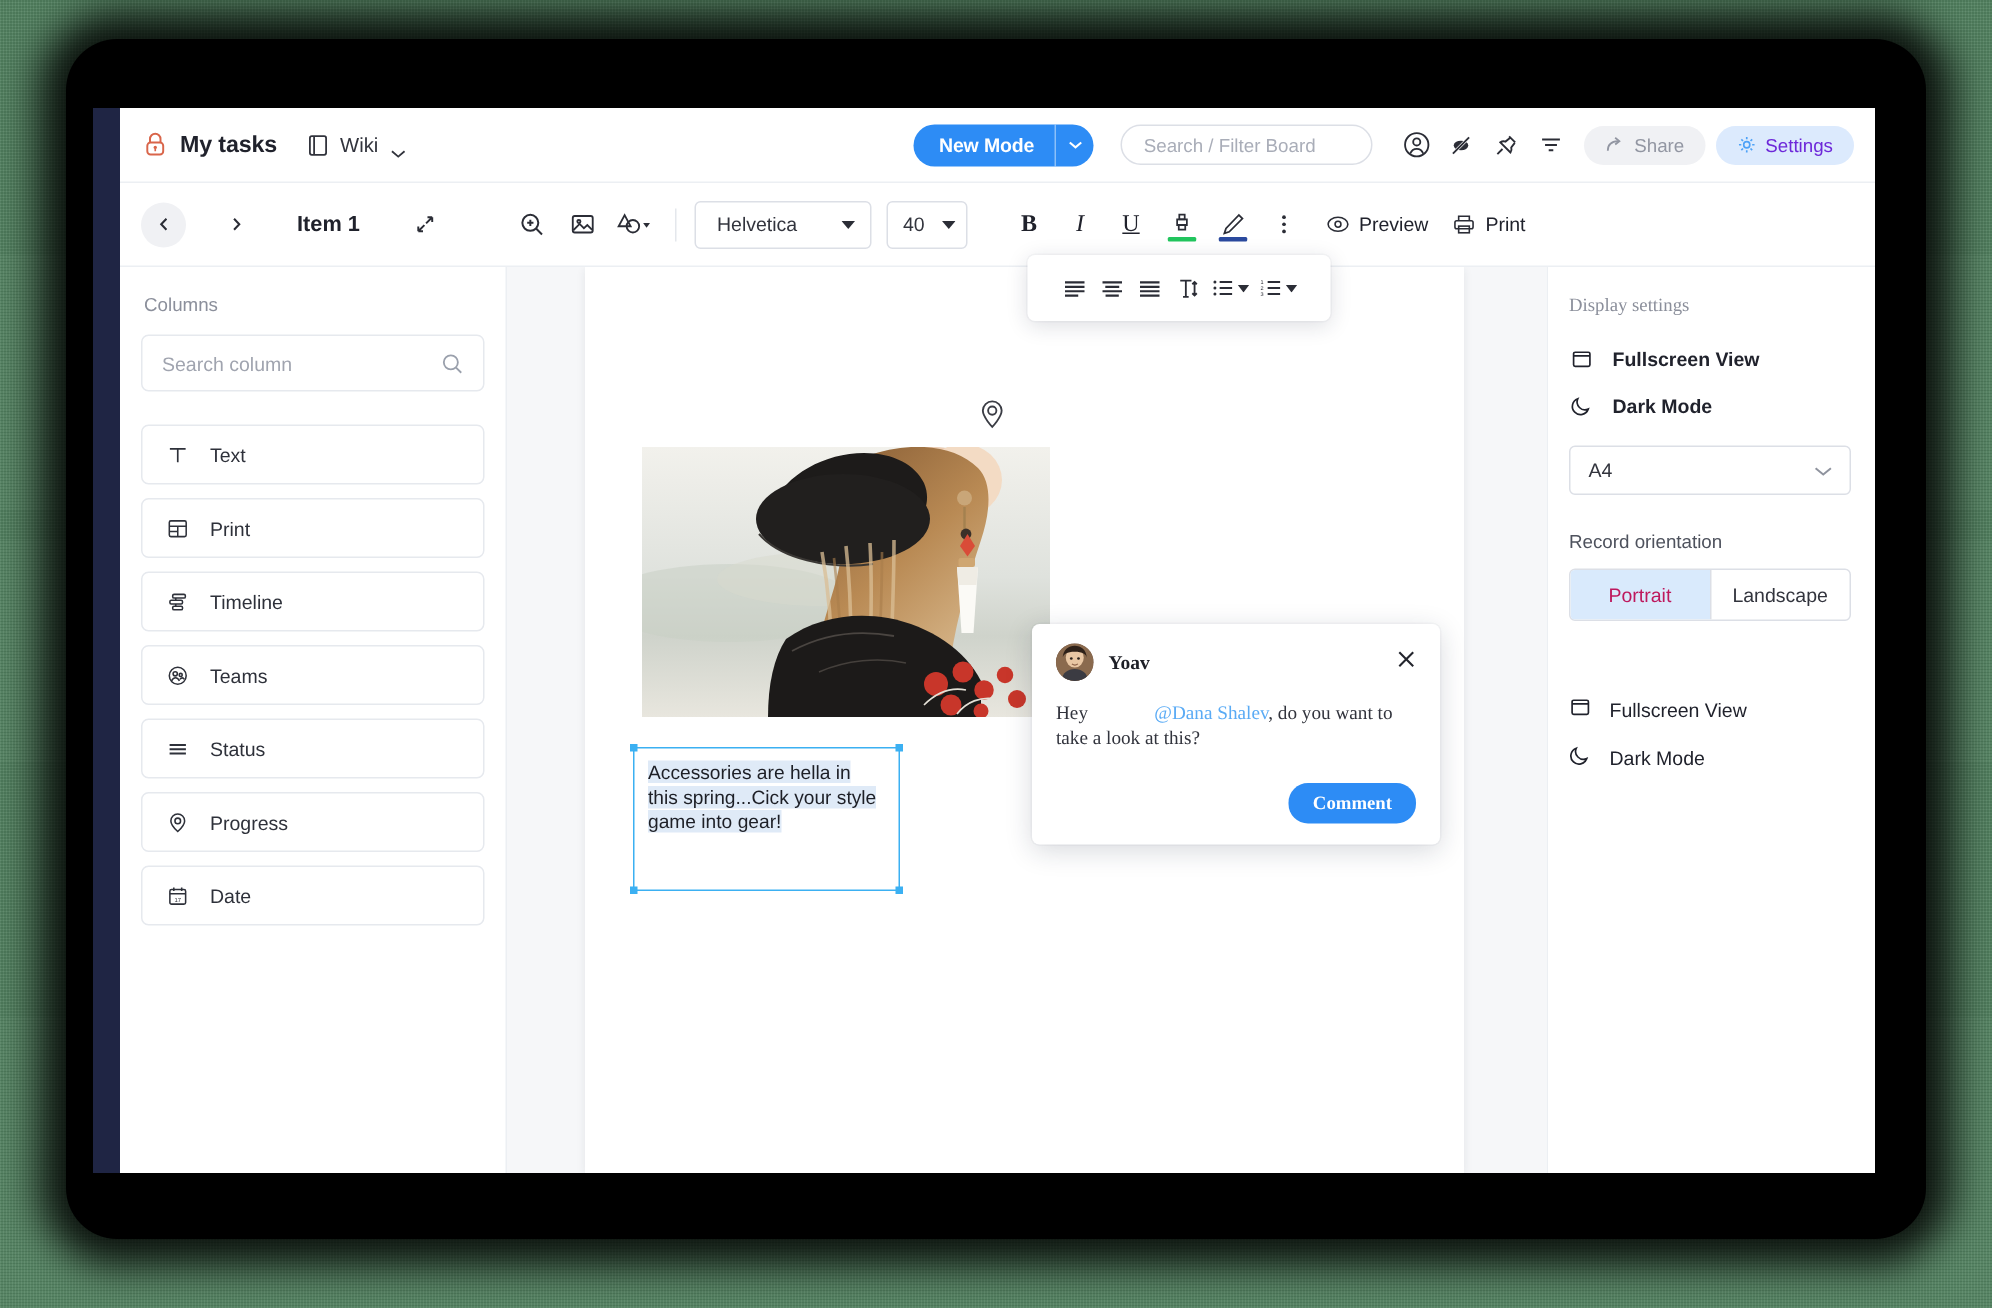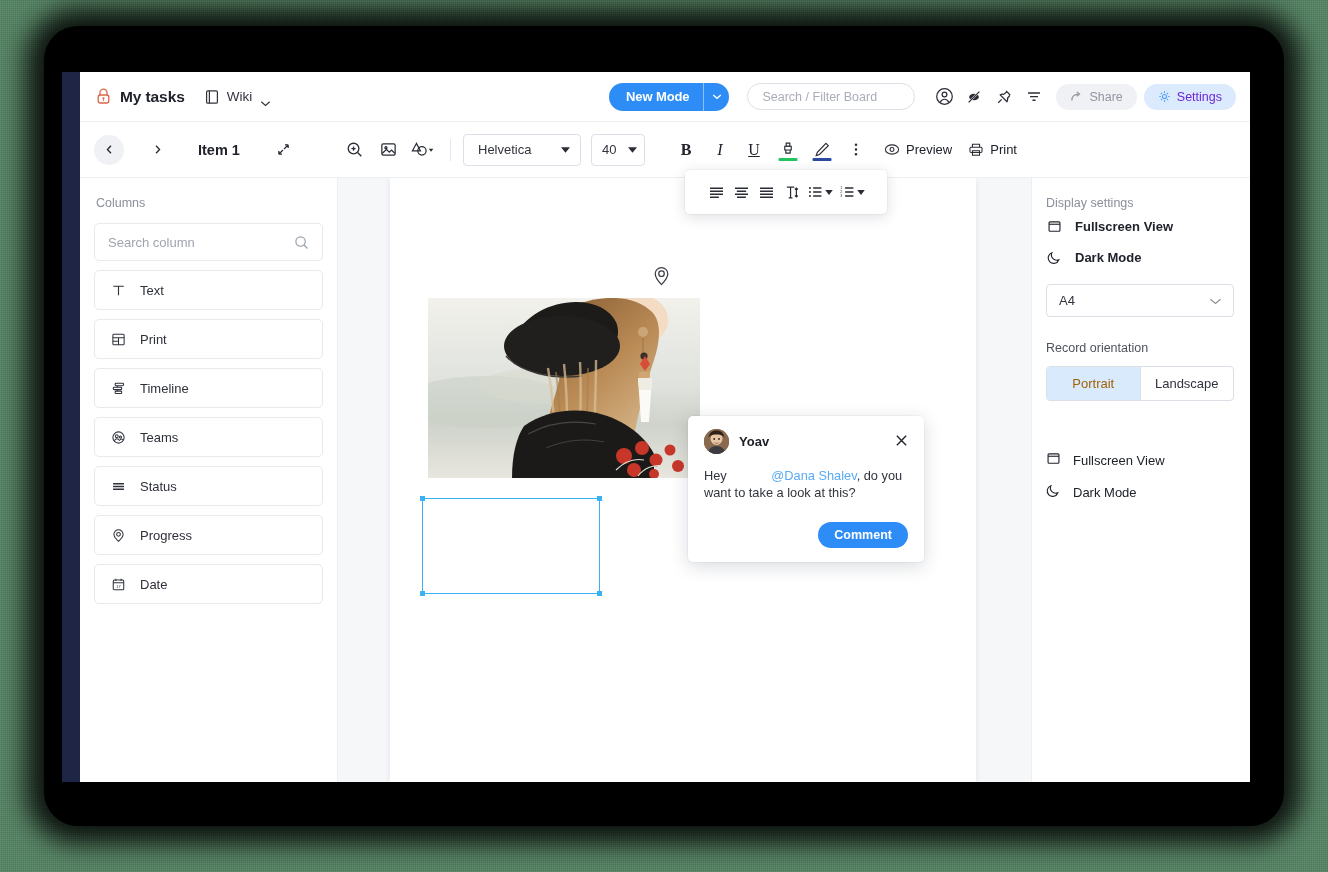--- a/index.html
+++ b/index.html
@@ -233,21 +233,21 @@
   }
   .panel-label {
     font-size: 12.5px; color: #8b8f9b; margin-bottom: 13px; padding-left: 2px;
   }
   .col-search {
     height: 38px;
     border: 1px solid #e6e9ee;
     border-radius: 5px;
     display: flex; align-items: center;
     padding: 13px 13px;
-    margin-bottom: 9px;
+    margin-bottom: 22px;
   }
   .col-search input {
     border: none; outline: none; flex: 1;
     font-size: 13px; color: #444853;
     font-family: "Liberation Sans", sans-serif;
     background: transparent;
   }
   .col-search input::placeholder { color: #a0a4af; }
 
   .col-item {
@@ -302,26 +302,27 @@
     font-size: 12.8px;
     line-height: 16.5px;
     color: #1d1f26;
   }
   #textbox-text span { background: #dfeaf7; }
 
   
   #comment-card {
     position: absolute;
     left: 298px; top: 238px;
-    width: 236px;
+    width: 272px;
     background: #fff;
     border-radius: 5px;
     box-shadow: 0 4px 18px rgba(25,35,60,.17), 0 0 0 1px rgba(25,35,60,.03);
     padding: 13px 16px 14px 16px;
     z-index: 20;
+    font-family: Liberation Serif, serif;
   }
   .cc-head { display: flex; align-items: center; }
   .cc-avatar {
     width: 25px; height: 25px; border-radius: 50%;
     overflow: hidden; flex-shrink: 0;
     background: #6b4b38;
     position: relative;
   }
   .cc-name { font-size: 13px; font-weight: bold; color: #1d1f26; margin-left: 10px; }
   .cc-close { margin-left: auto; }
@@ -340,21 +341,21 @@
     padding: 6px 16px;
   }
 
   
   #right-panel {
     width: 219px;
     border-left: 1px solid #eceff3;
     padding: 18px 16px 0 14px;
     background: #fff;
   }
-  .rp-label { font-size: 12.5px; color: #8b8f9b; margin-bottom: 1px; }
+  .rp-label { font-size: 12.5px; color: #8b8f9b; margin-bottom: 13px; font-family: Liberation Serif, serif; }
   .rp-row {
     display: flex; align-items: center; gap: 12px;
     height: 30px;
     font-size: 13px; color: #20222c; font-weight: bold;
     margin-bottom: 1px;
   }
   .rp-row .rp-ico { width: 17px; display: flex; justify-content: center; }
   .rp-select {
     height: 33px;
     border: 1px solid #dcdfe6;
@@ -373,21 +374,21 @@
     height: 35px;
     border: 1px solid #dcdfe6;
     border-radius: 4px;
     overflow: hidden;
   }
   .seg-item {
     flex: 1;
     display: flex; align-items: center; justify-content: center;
     font-size: 13px; color: #32343d;
   }
-  .seg-item.active { background: #d9eafc; color: #a16207; }
+  .seg-item.active { background: #d9eafc; color: #be185d; }
   .seg-sep { width: 1px; background: #dcdfe6; }
   .rp-gap { height: 44px; }
   .rp-row2 {
     display: flex; align-items: center; gap: 12px;
     height: 30px;
     font-size: 13px; color: #20222c;
     margin-bottom: 2px;
   }
 </style>
 </head>
@@ -808,20 +809,21 @@
                   <circle cx="250" cy="168" r="6"></circle>
                 <circle cx="226" cy="176" r="5"></circle>
               </g>
               <g stroke="#e4e0d6" stroke-width="1.1" fill="none">
                 <path d="M188 172c8-8 18-12 28-10M210 178c6-8 16-12 26-10"></path>
               </g>
             </svg>
           </div>
 
           <div id="textbox">
+            <div id="textbox-text"><span>Accessories are hella in this spring...Cick your</span><span style="background:#dfeaf7"> style game into gear!</span></div>
             <span class="handle h-tl"></span>
             <span class="handle h-tr"></span>
             <span class="handle h-bl"></span>
             <span class="handle h-br"></span>
           </div>
 
           <div id="comment-card">
             <div class="cc-head">
               <div class="cc-avatar">
                 <svg viewBox="0 0 25 25" width="25" height="25">

